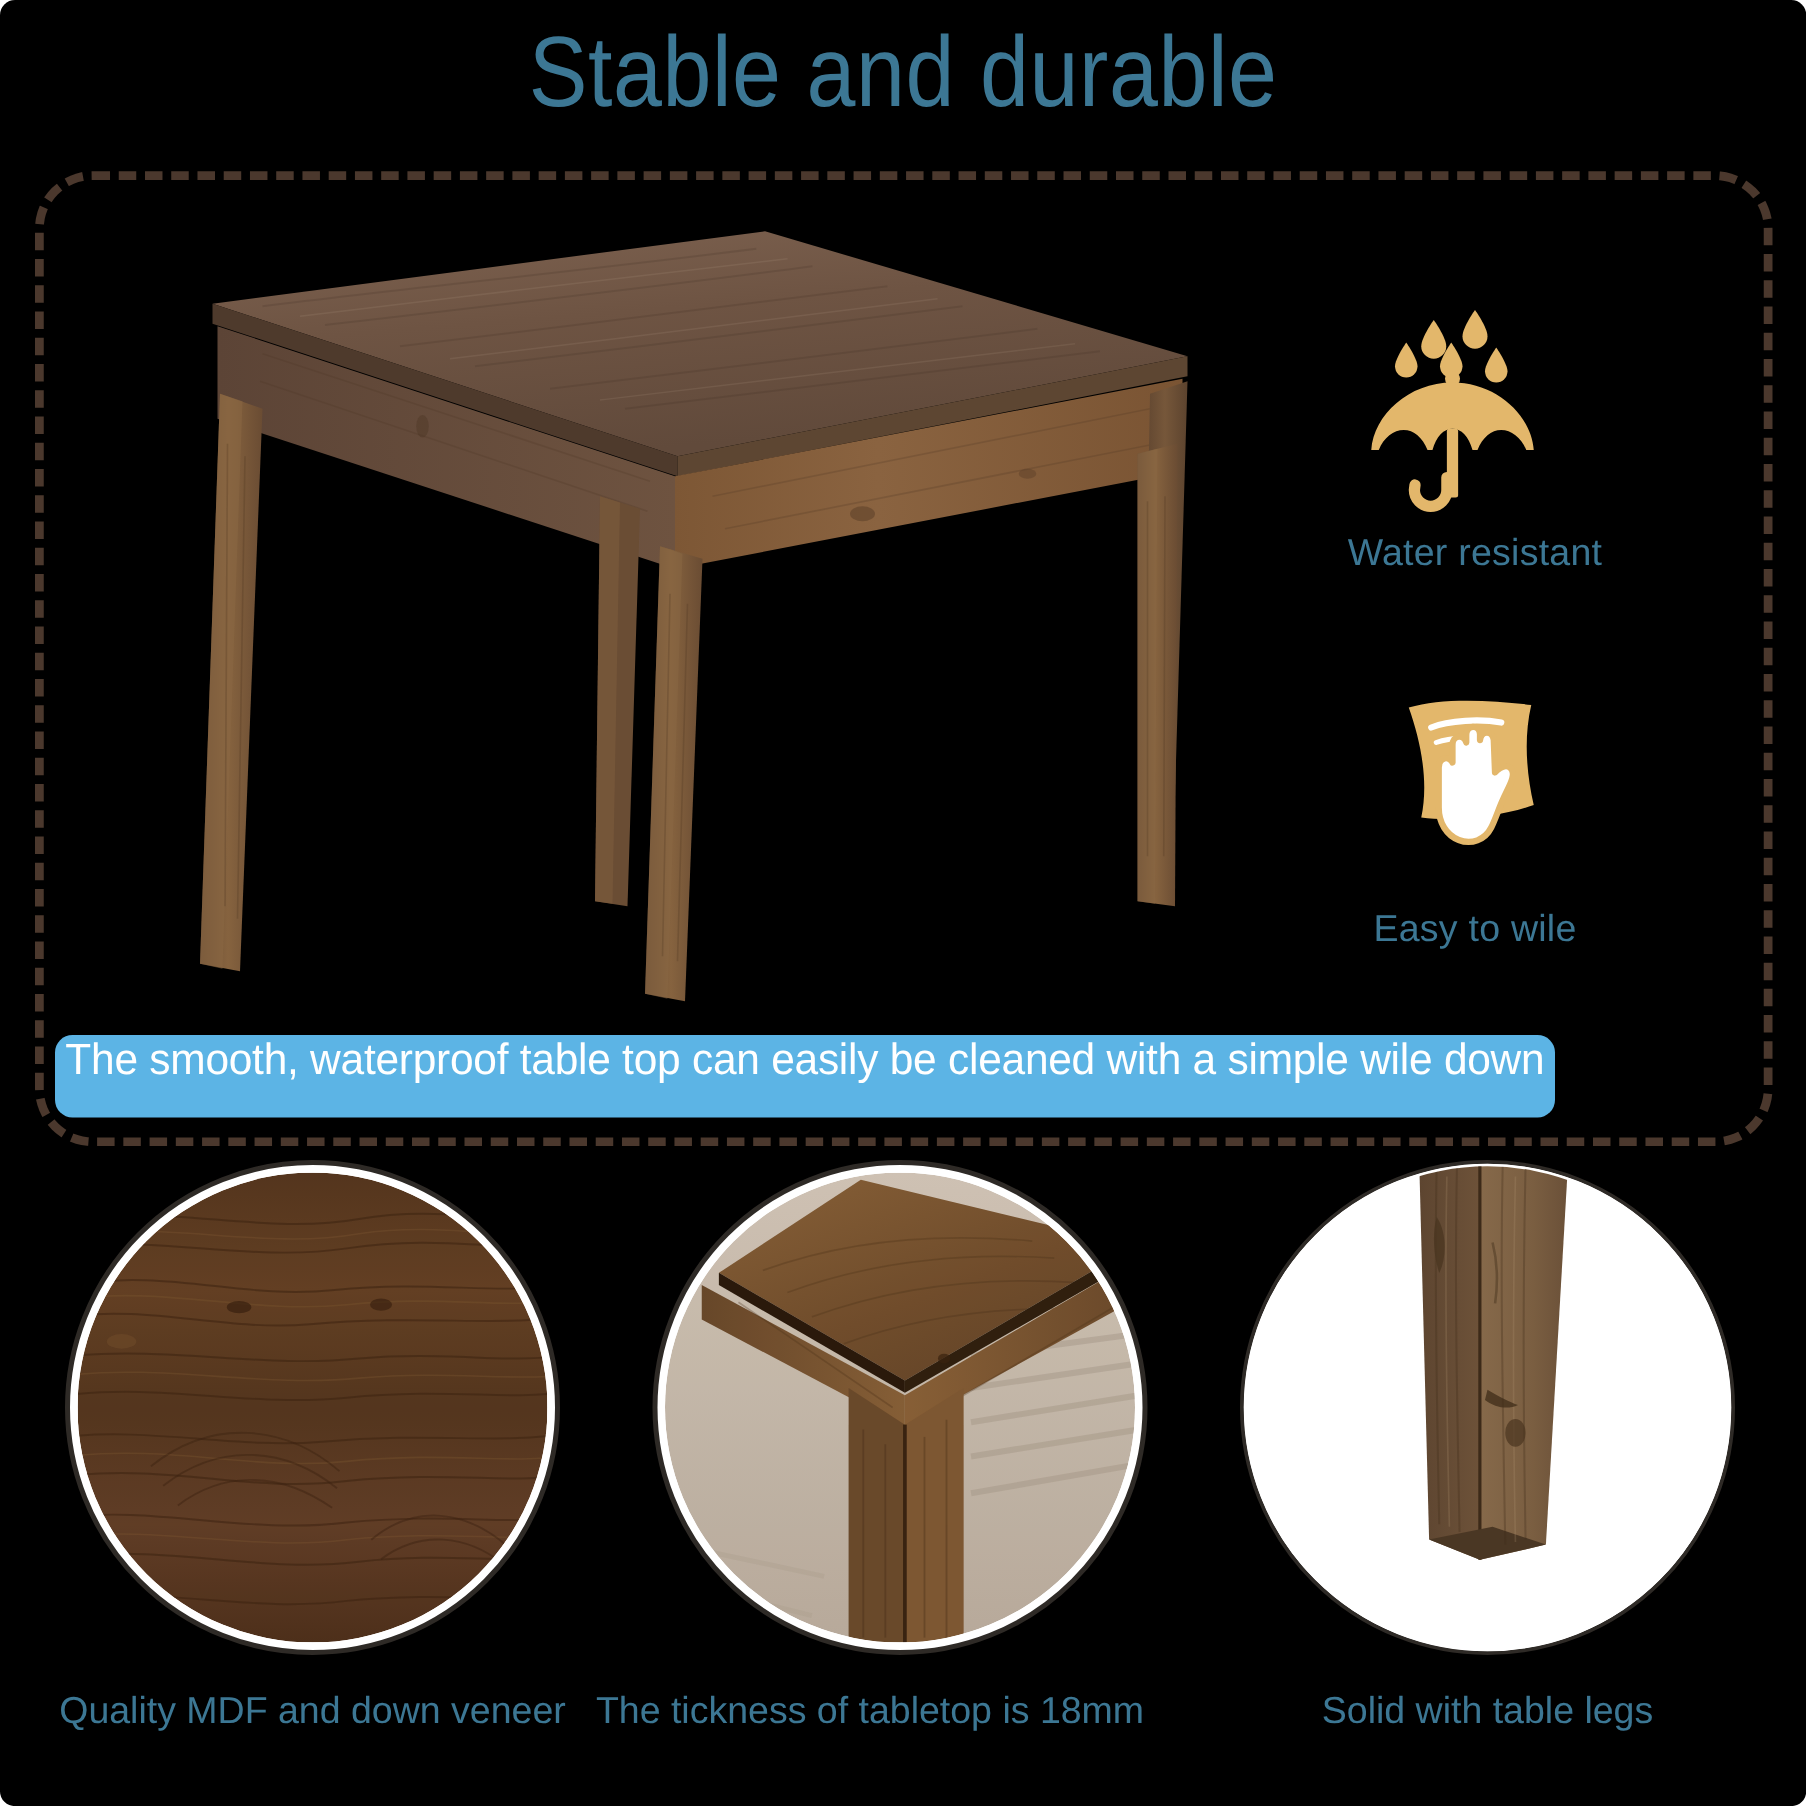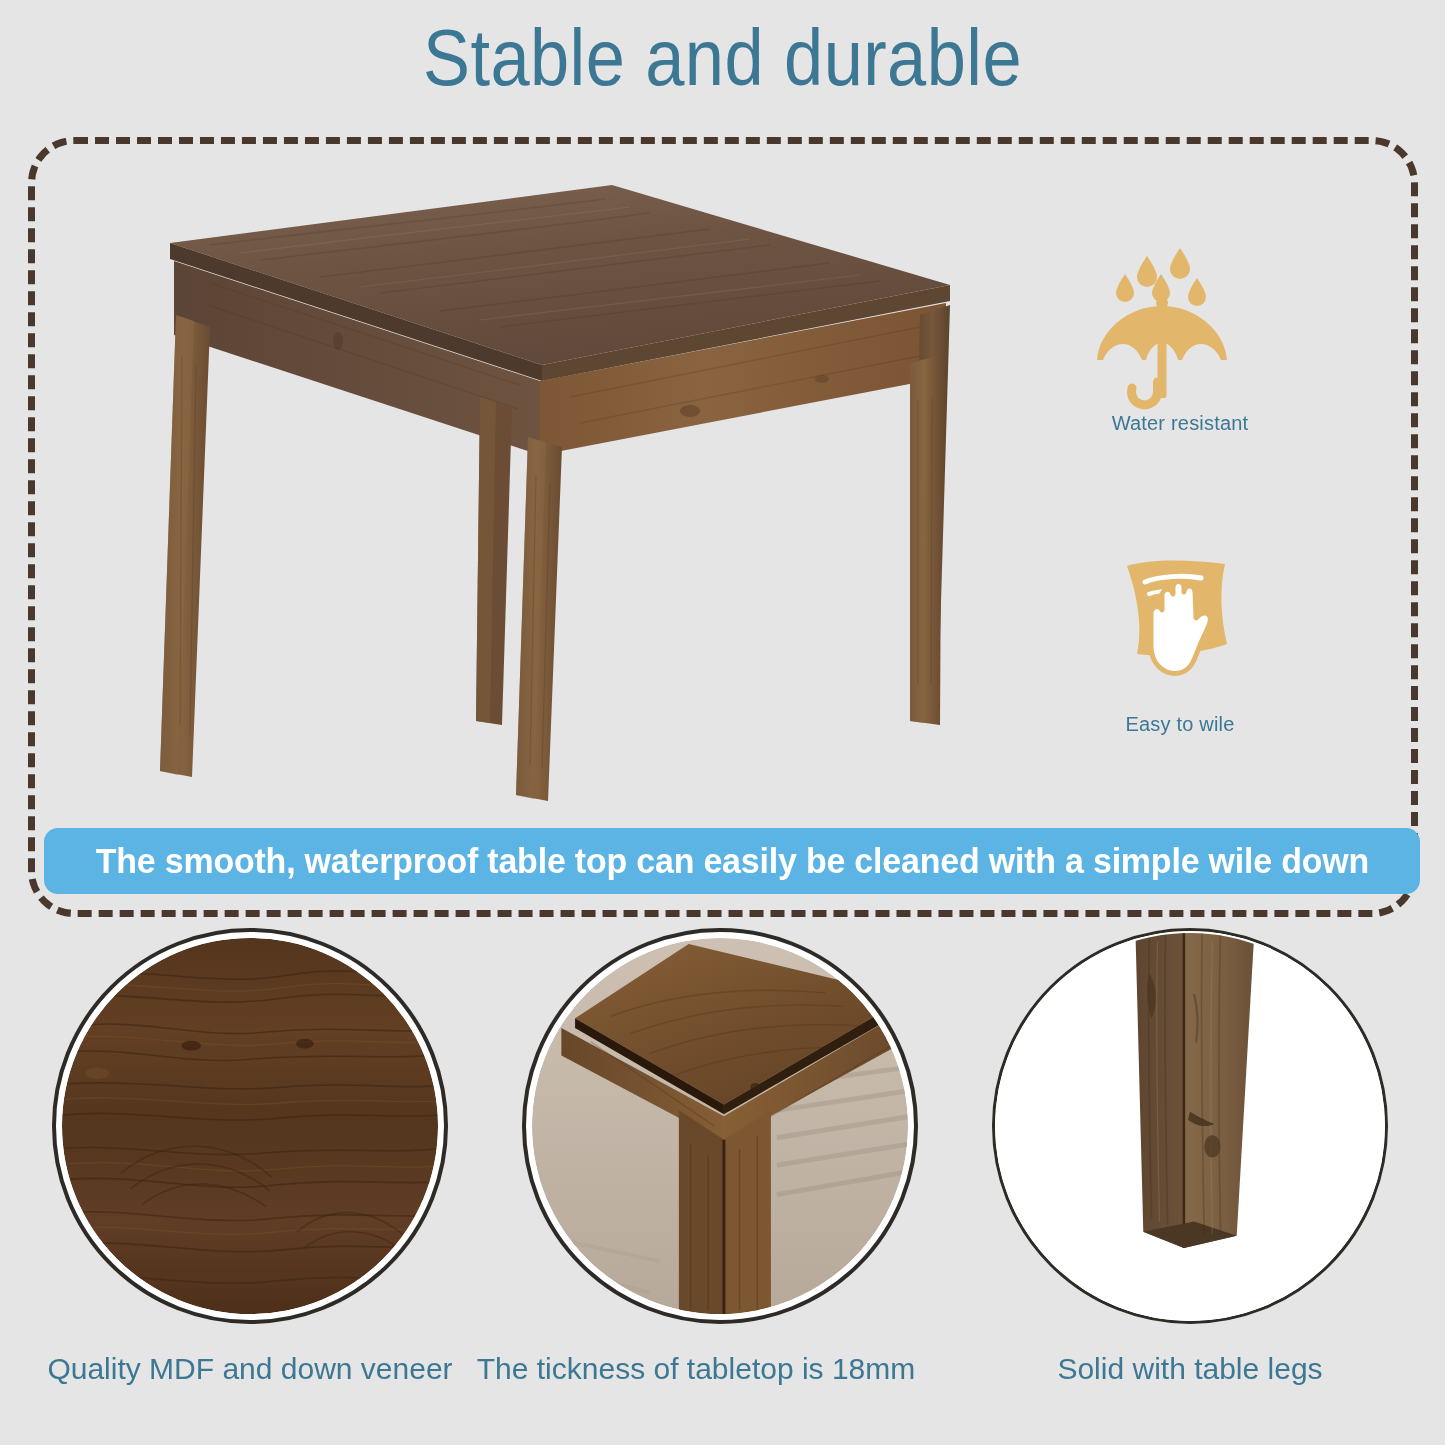--- a/index.html
+++ b/index.html
@@ -4,23 +4,24 @@
 <style>
   html, body {
     margin: 0;
     padding: 0;
     background: #ffffff;
   }
   .page {
     position: relative;
     width: 1445px;
     height: 1445px;
-    background: #e5e5e5;
+    background: #000000;
     font-family: "Liberation Sans", sans-serif;
     overflow: hidden;
+    border-radius: 12px;
   }
 
   
   .title {
     position: absolute;
     left: 0;
     top: 18px;
     width: 1445px;
     text-align: center;
     font-family: "Liberation Sans", sans-serif;
@@ -67,41 +68,40 @@
   .feature-clean { left: 1020px; top: 548px; }
 
   .feature-icon {
     height: 190px;
     display: flex;
     align-items: center;
     justify-content: center;
   }
   .feature-icon.small { height: 165px; }
   .feature-label {
-    margin-top: 0;
-    font-size: 20px;
+    margin-top: 14px;
+    font-size: 30px;
     color: #3c7794;
     font-family: "Liberation Sans", sans-serif;
     letter-spacing: 0.2px;
   }
 
   
   .banner {
     position: absolute;
     left: 44px;
     top: 828px;
-    width: 1376px;
+    width: 1200px;
     height: 66px;
     background: #5cb4e5;
     border-radius: 14px;
     display: flex;
-    align-items: center;
+    align-items: flex-start;
     justify-content: center;
     box-sizing: border-box;
-    font-weight: bold;
   }
   .banner-text {
     color: #ffffff;
     font-size: 35px;
     font-family: "Liberation Sans", sans-serif;
     white-space: nowrap;
     transform: scaleX(0.97);
     letter-spacing: -0.2px;
   }
 

